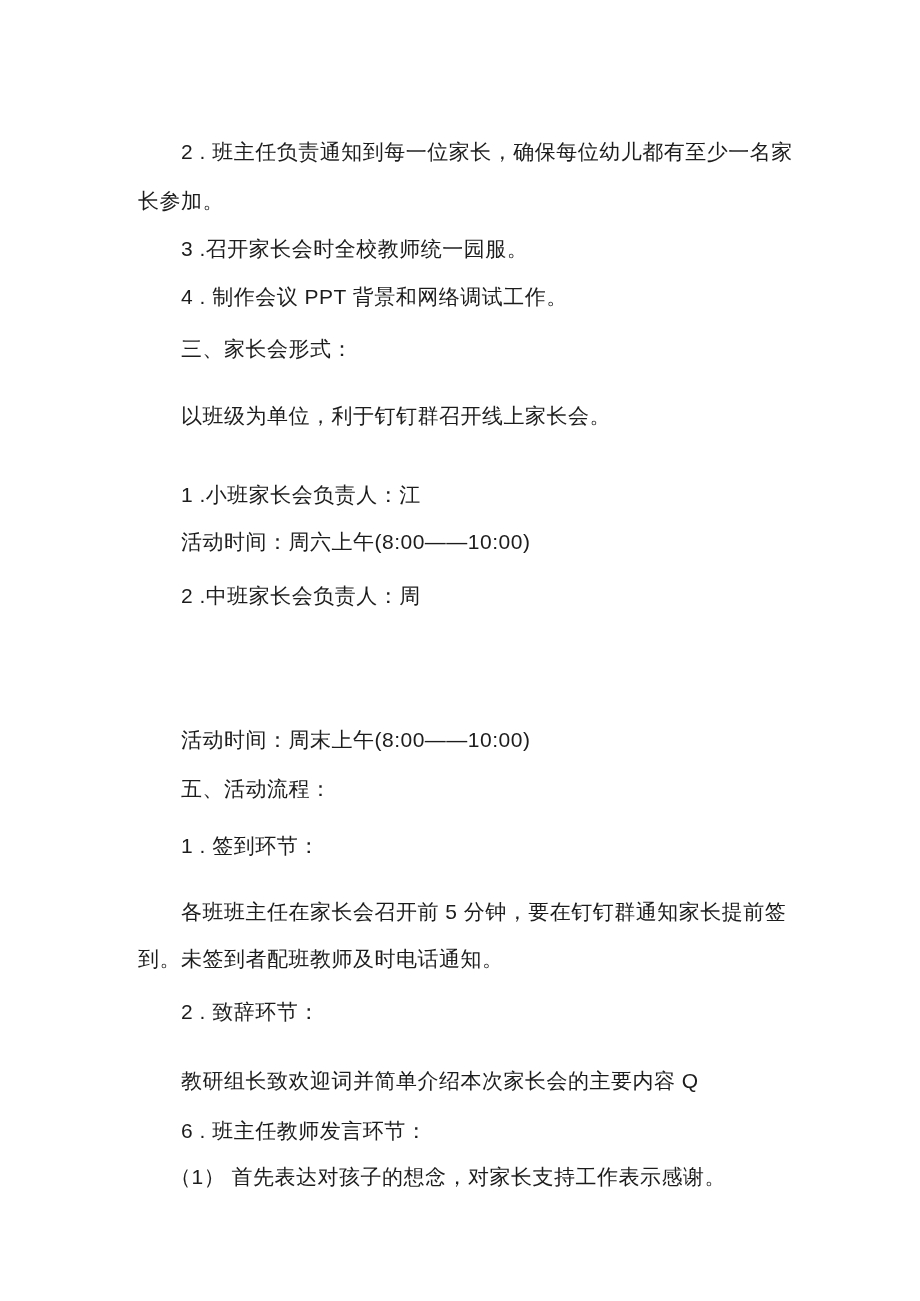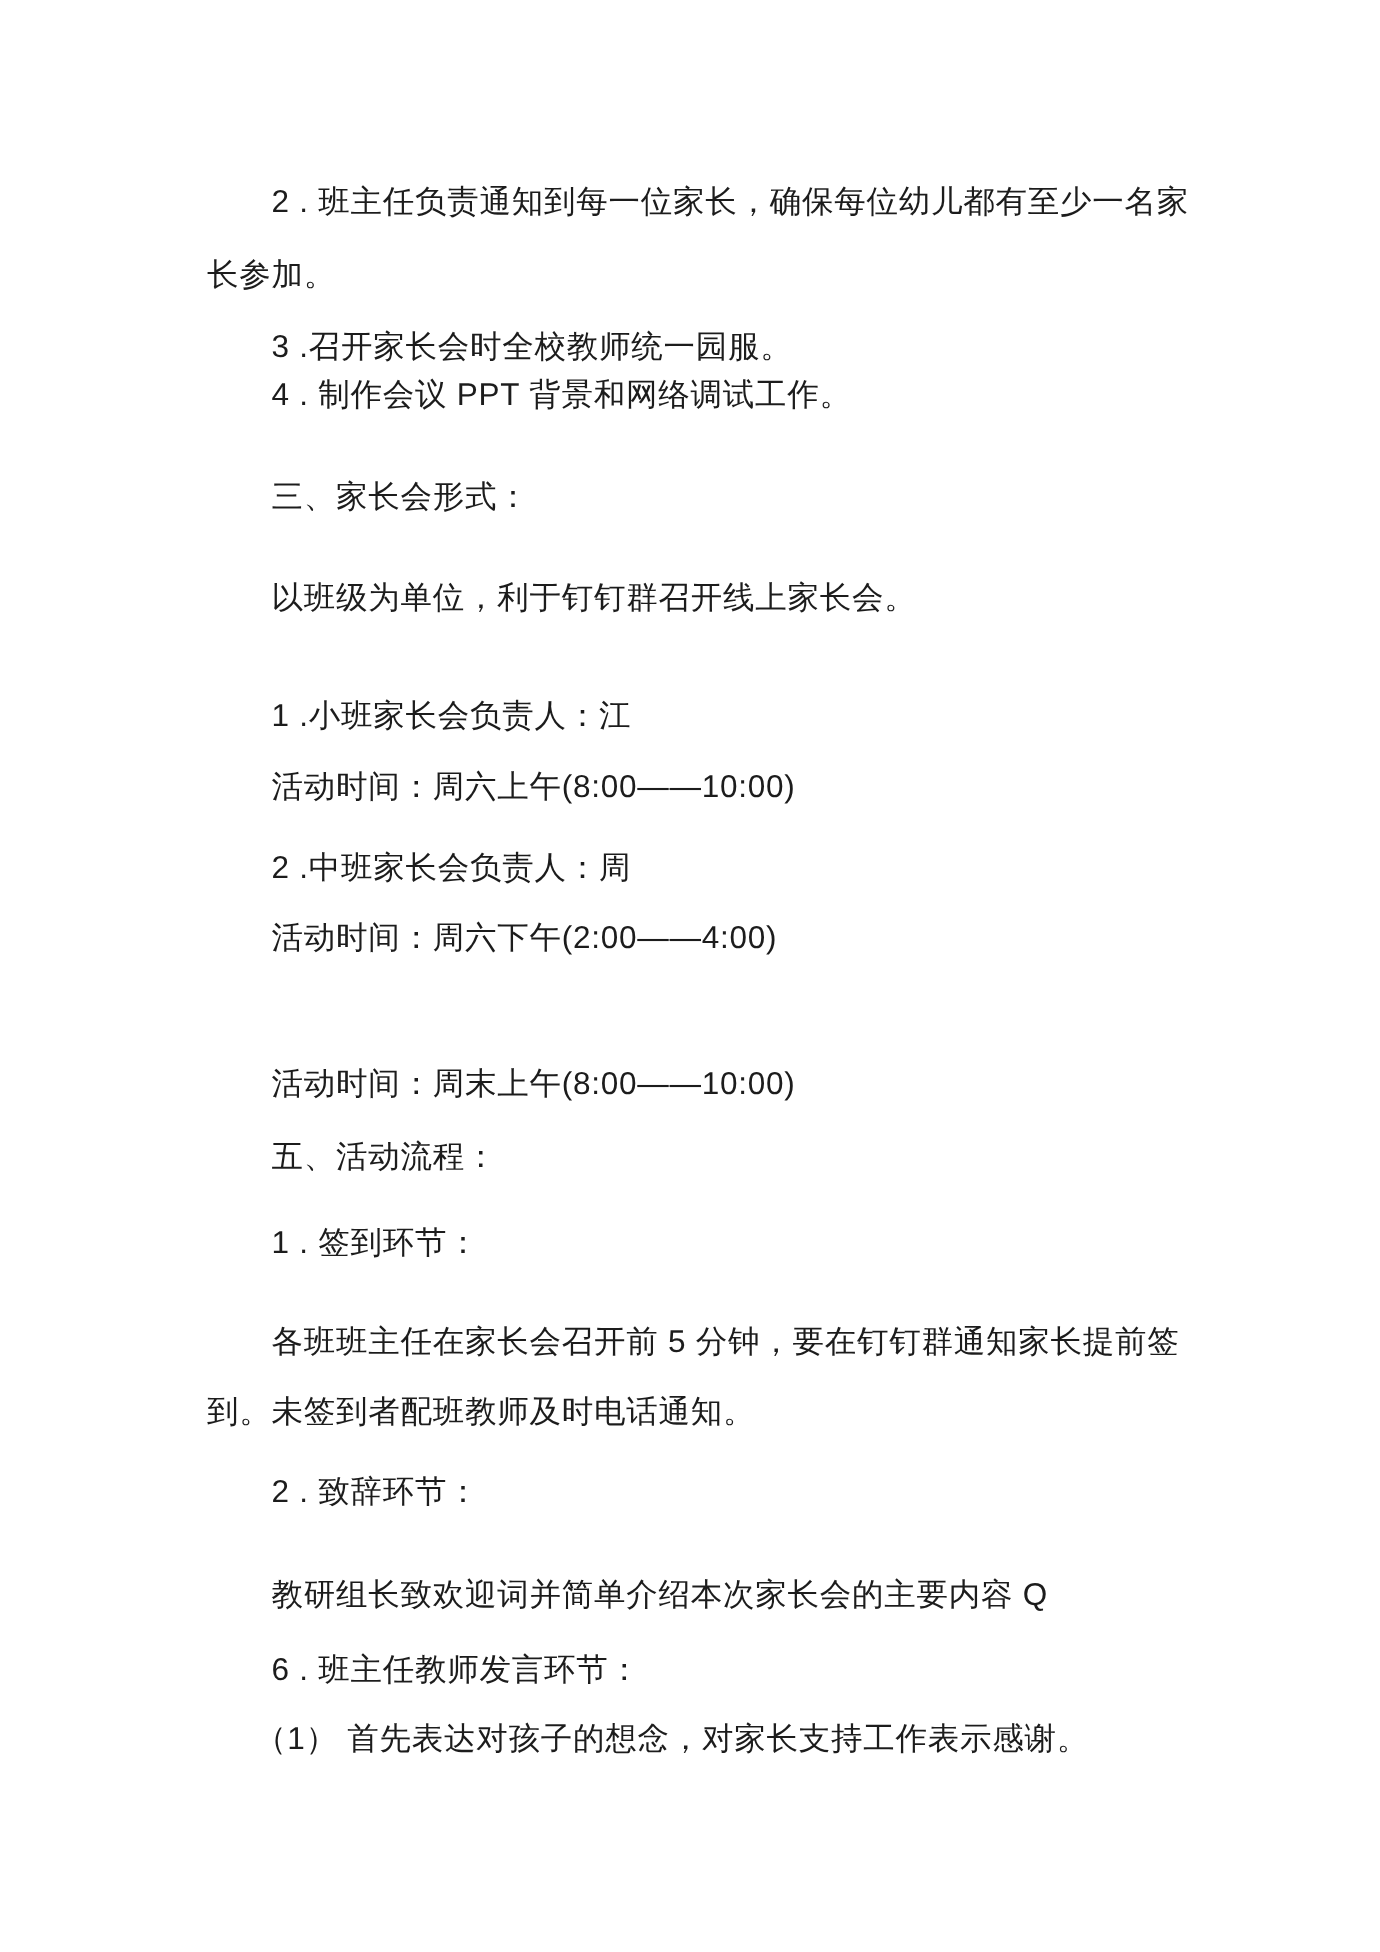--- a/index.html
+++ b/index.html
@@ -16,43 +16,43 @@
     font-family: "Liberation Sans", "DejaVu Sans", sans-serif;
     font-size: 21px;
     color: #1c1c1c;
   }
   .ln {
     position: absolute;
     left: 138px;
     line-height: 27px;
     white-space: nowrap;
     letter-spacing: 0.5px;
+    margin-top: 17px;
   }
   .ind { left: 181px; }          
   .ind-paren { left: 170px; }    
   .just {                        
     width: 577px;
     text-align: justify;
     text-align-last: justify;
   }
 </style>
 </head>
 <body>
 
 <div class="page">
   <div class="ln ind just" style="top:121px">2 . 班主任负责通知到每一位家长，确保每位幼儿都有至少一名家</div>
   <div class="ln" style="top:170px">长参加。</div>
   <div class="ln ind" style="top:218px">3 .召开家长会时全校教师统一园服。</div>
-  <div class="ln ind" style="top:250px">4 . 制作会议 PPT 背景和网络调试工作。</div>
+  <div class="ln ind" style="top:266px">4 . 制作会议 PPT 背景和网络调试工作。</div>
   <div class="ln ind" style="top:318px">三、家长会形式：</div>
   <div class="ln ind" style="top:385px">以班级为单位，利于钉钉群召开线上家长会。</div>
   <div class="ln ind" style="top:464px">1 .小班家长会负责人：江</div>
   <div class="ln ind" style="top:511px">活动时间：周六上午(8:00——10:00)</div>
   <div class="ln ind" style="top:565px">2 .中班家长会负责人：周</div>
-  <div class="ln ind" style="top:612px">活动时间：周六下午(2:00——4:00)</div>
   <div class="ln ind" style="top:709px">活动时间：周末上午(8:00——10:00)</div>
   <div class="ln ind" style="top:758px">五、活动流程：</div>
   <div class="ln ind" style="top:815px">1 . 签到环节：</div>
   <div class="ln ind just" style="top:881px">各班班主任在家长会召开前 5 分钟，要在钉钉群通知家长提前签</div>
   <div class="ln" style="top:928px">到。未签到者配班教师及时电话通知。</div>
   <div class="ln ind" style="top:981px">2 . 致辞环节：</div>
   <div class="ln ind" style="top:1050px">教研组长致欢迎词并简单介绍本次家长会的主要内容 Q</div>
   <div class="ln ind" style="top:1100px">6 . 班主任教师发言环节：</div>
   <div class="ln ind-paren" style="top:1146px">（1） 首先表达对孩子的想念，对家长支持工作表示感谢。</div>
 </div>

